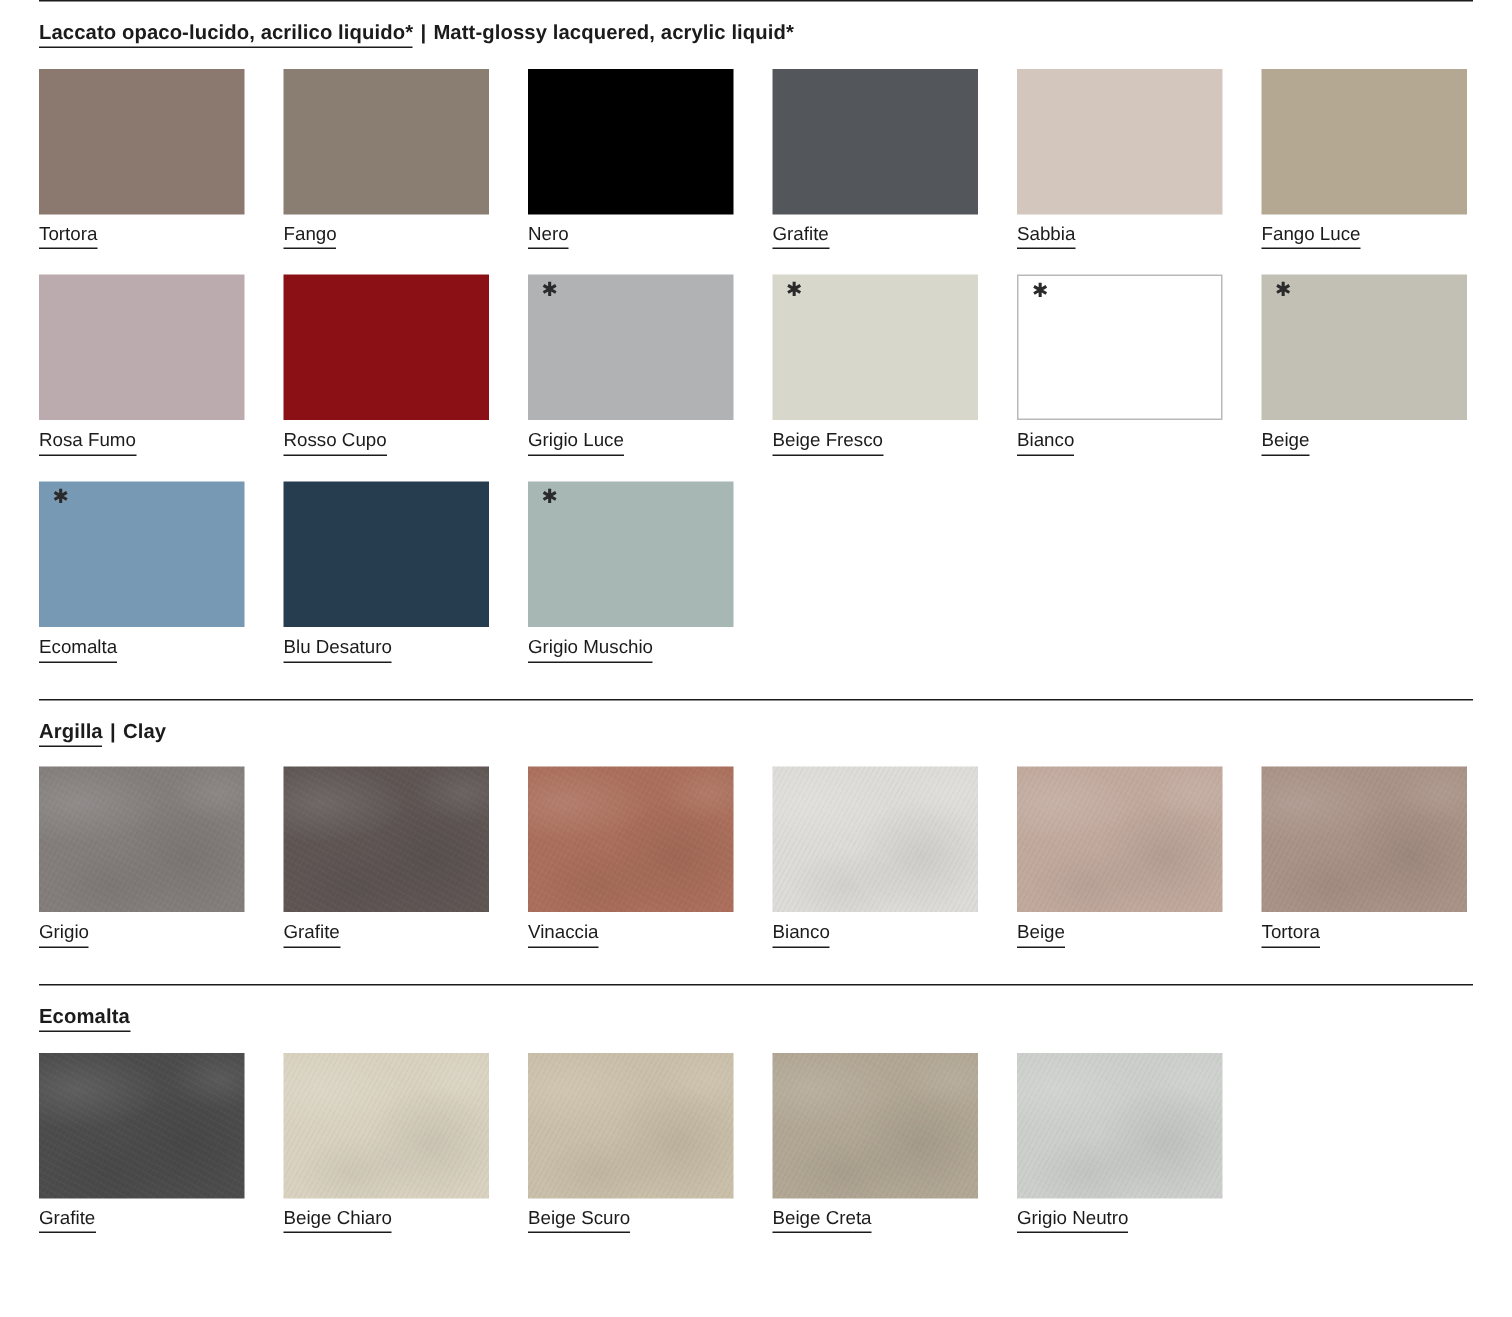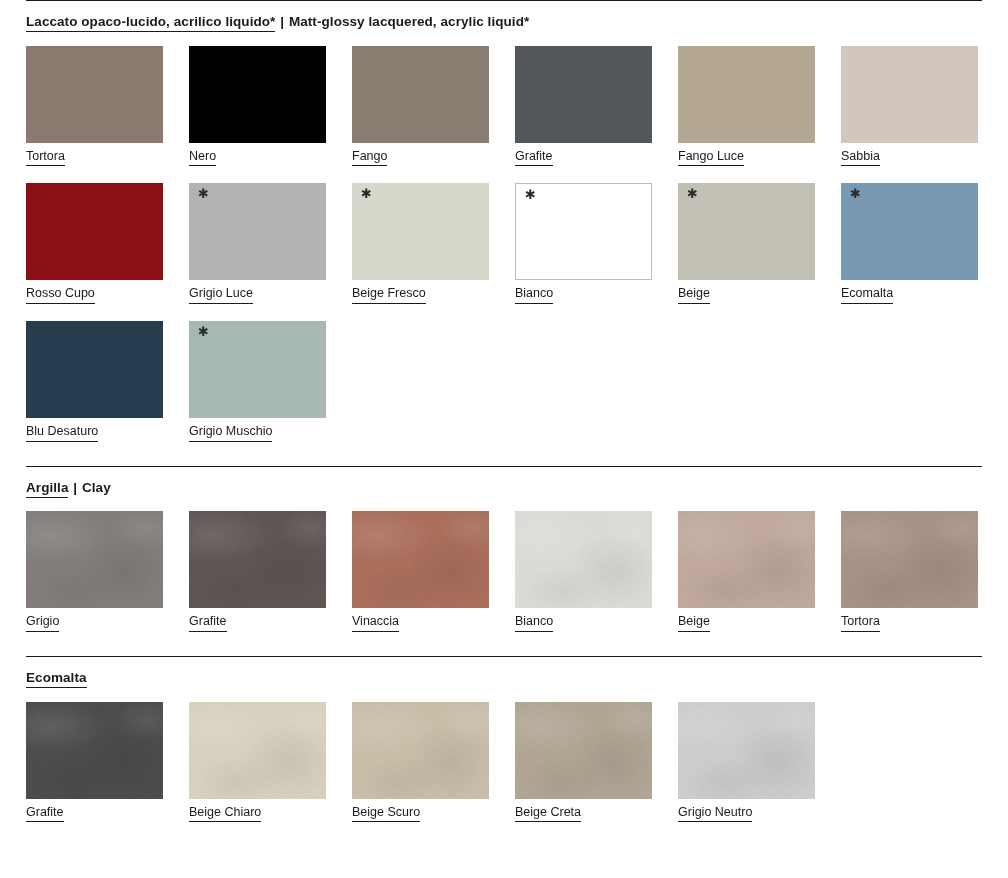--- a/index.html
+++ b/index.html
@@ -117,25 +117,26 @@
 
 <div class="page">
 
   <div class="section">
     <div class="rule"></div>
     <div class="section-head">
       <span class="tr-it">Laccato opaco-lucido, acrilico liquido*</span><span class="tr-sep"> | </span><span class="tr-en">Matt-glossy lacquered, acrylic liquid*</span>
     </div>
     <div class="grid" id="grid-0">
         <div class="cell"><div class="swatch" style="background: rgb(139, 121, 112);"></div><span class="label">Tortora</span></div>
+        <div class="cell"><div class="swatch" style="background: rgb(138, 125, 113);"></div><span class="label">Fango</span></div>
         <div class="cell"><div class="swatch" style="background: rgb(0, 0, 0);"></div><span class="label">Nero</span></div>
-        <div class="cell"><div class="swatch" style="background: rgb(138, 125, 113);"></div><span class="label">Fango</span></div>
         <div class="cell"><div class="swatch" style="background: rgb(83, 86, 90);"></div><span class="label">Grafite</span></div>
+        <div class="cell"><div class="swatch" style="background: rgb(211, 198, 189);"></div><span class="label">Sabbia</span></div>
         <div class="cell"><div class="swatch" style="background: rgb(181, 168, 147);"></div><span class="label">Fango Luce</span></div>
-        <div class="cell"><div class="swatch" style="background: rgb(211, 198, 189);"></div><span class="label">Sabbia</span></div>
+        <div class="cell"><div class="swatch" style="background: rgb(187, 171, 174);"></div><span class="label">Rosa Fumo</span></div>
         <div class="cell"><div class="swatch" style="background: rgb(139, 16, 22);"></div><span class="label">Rosso Cupo</span></div>
         <div class="cell"><div class="swatch" style="background: rgb(176, 178, 180);">
             <span class="star">✱</span>
           </div><span class="label">Grigio Luce</span></div>
         <div class="cell"><div class="swatch" style="background: rgb(216, 215, 204);">
             <span class="star">✱</span>
           </div><span class="label">Beige Fresco</span></div>
         <div class="cell"><div class="swatch bordered" style="background: rgb(255, 255, 255);">
             <span class="star">✱</span>
           </div><span class="label">Bianco</span></div>

